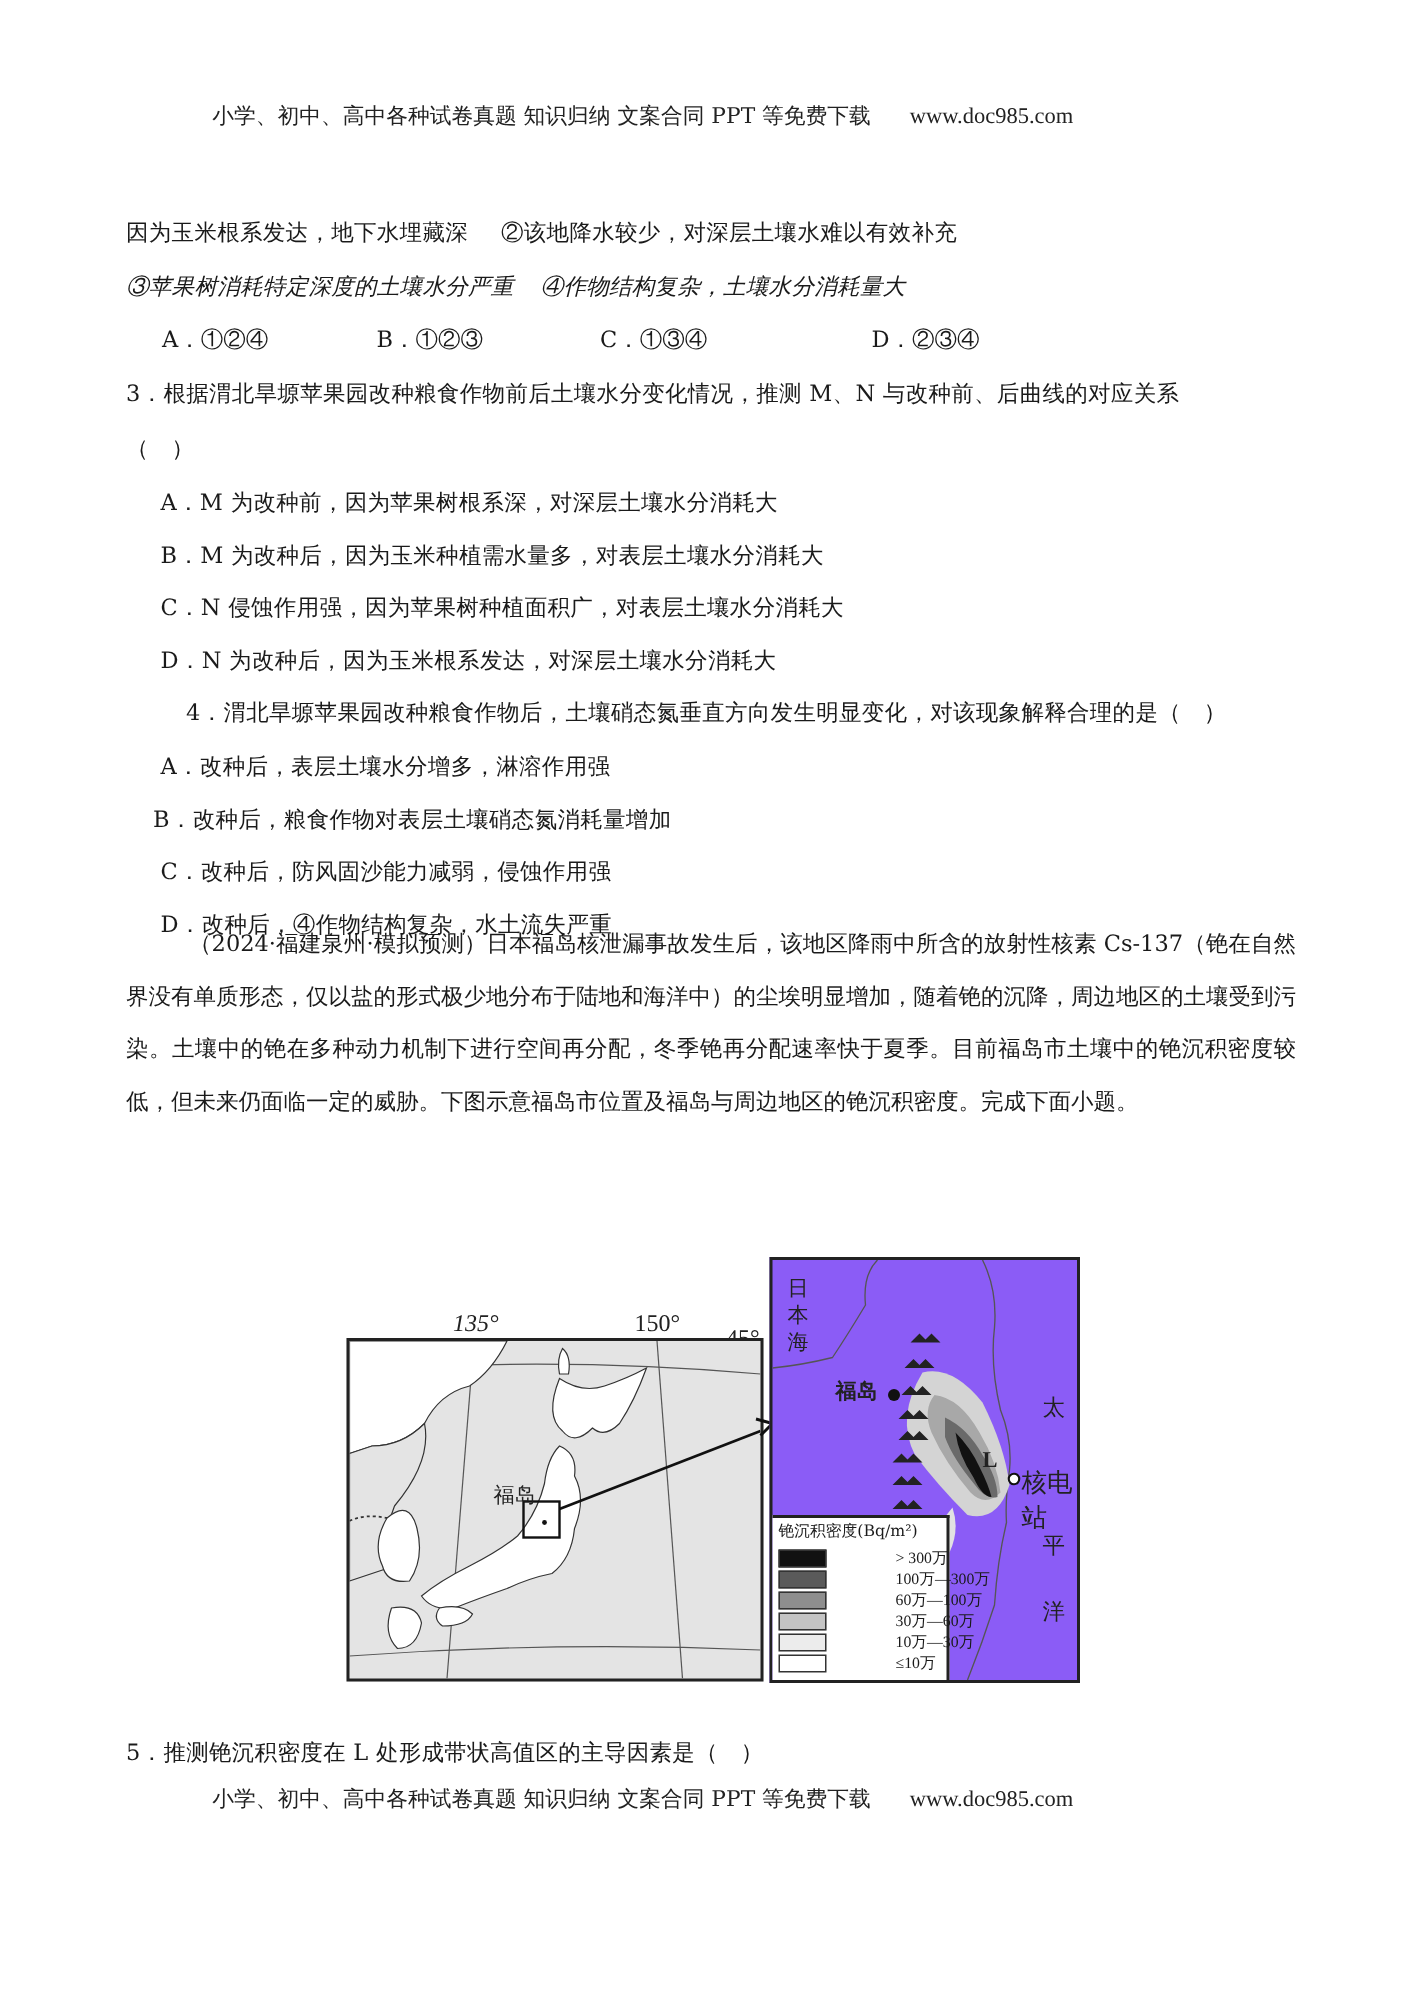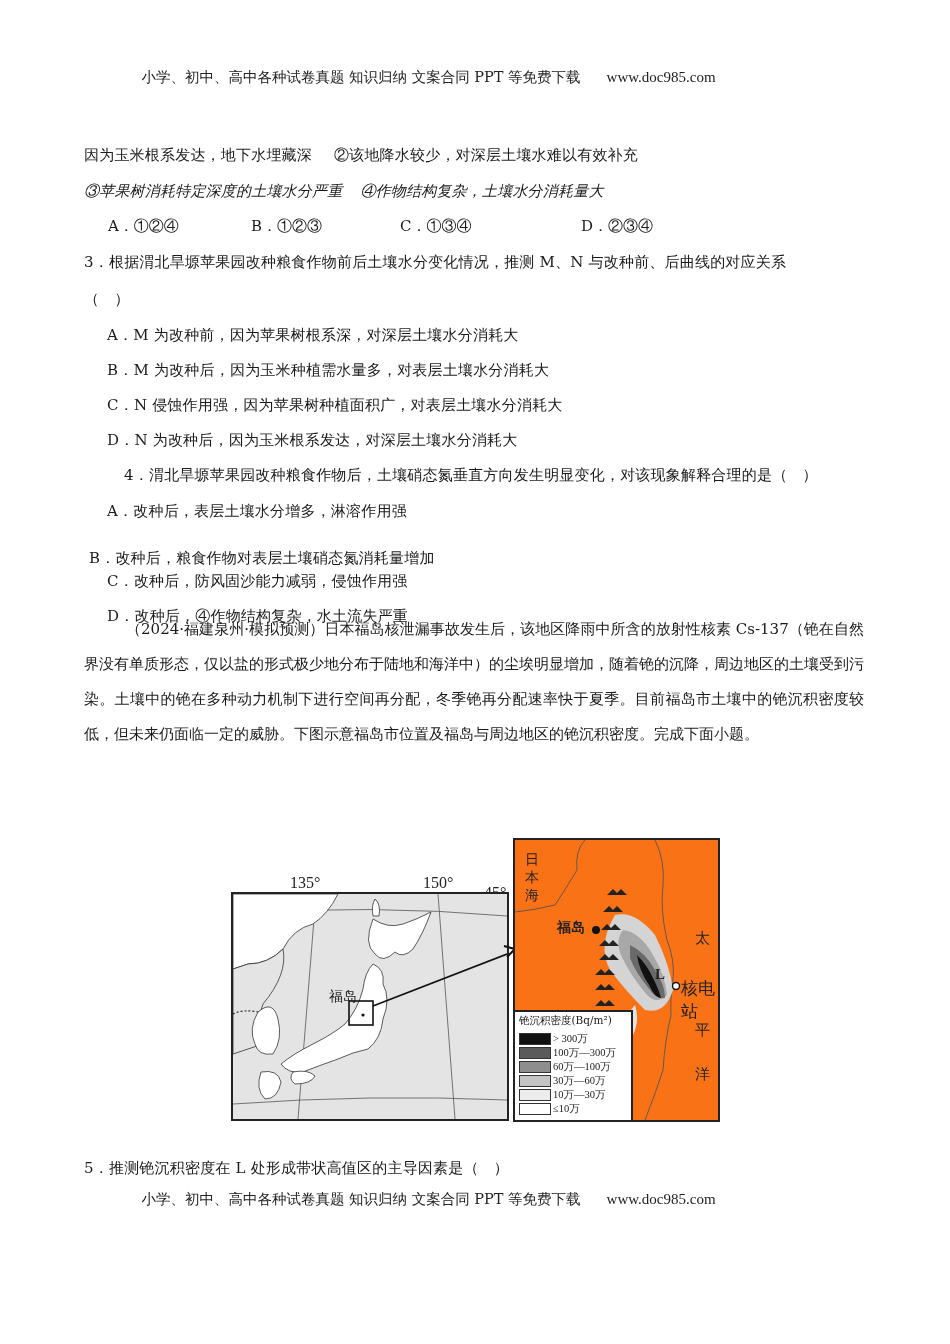--- a/index.html
+++ b/index.html
@@ -26,33 +26,33 @@
       font-size: 15px; line-height: 35px; text-align: justify;
       text-indent: 2.8em;
     }
     
     .fig-left {
       position: absolute; left: 231px; top: 892px; width: 278px; height: 229px;
       border: 2px solid #222; background: #e4e4e4; box-sizing: border-box;
     }
     .fig-right {
       position: absolute; left: 513px; top: 838px; width: 207px; height: 284px;
-      border: 2px solid #222; background: #f97316; box-sizing: border-box;
+      border: 2px solid #222; background: #8b5cf6; box-sizing: border-box;
     }
     .deg { position: absolute; font-family: "Liberation Serif", serif; font-size: 16px; color: #222; }
     .map-label { position: absolute; font-size: 13px; color: #222; }
     .legend {
       position: absolute; left: 0; bottom: 0; width: 118px; height: 110px;
       border-top: 2px solid #222; border-right: 2px solid #222; background: #fff;
       box-sizing: border-box;
     }
     .legend .title { position: absolute; left: 4px; top: 2px; font-size: 10.5px; white-space: nowrap; }
     .legend .item { position: absolute; left: 4px; height: 13px; font-size: 10.5px; white-space: nowrap; }
     .legend .sw { display: inline-block; width: 30px; height: 10px; border: 1px solid #333; vertical-align: middle; margin-right: 2px; }
-    .legend .lab { vertical-align: middle; font-family: "Liberation Serif", serif; }
+    .legend .lab { vertical-align: middle; font-family: "Liberation Serif", serif; margin-left: 44px; }
   </style>
 </head>
 <body>
 
 <div class="header">
   <span>小学、初中、高中各种试卷真题  知识归纳  文案合同  PPT 等免费下载</span><span class="site">www.doc985.com</span>
 </div>
 
 <div class="line" style="left:84px; top:146px;">
   <span>因为玉米根系发达，地下水埋藏深</span><span style="display:inline-block;width:22px"></span><span>②该地降水较少，对深层土壤水难以有效补充</span>
@@ -69,27 +69,27 @@
 
 <div class="line" style="left:84px; top:253px;">3．根据渭北旱塬苹果园改种粮食作物前后土壤水分变化情况，推测 M、N 与改种前、后曲线的对应关系</div>
 <div class="line" style="left:84px; top:290px;">（　）</div>
 <div class="line" style="left:107px; top:326px;">A．M 为改种前，因为苹果树根系深，对深层土壤水分消耗大</div>
 <div class="line" style="left:107px; top:361px;">B．M 为改种后，因为玉米种植需水量多，对表层土壤水分消耗大</div>
 <div class="line" style="left:107px; top:396px;">C．N 侵蚀作用强，因为苹果树种植面积广，对表层土壤水分消耗大</div>
 <div class="line" style="left:107px; top:431px;">D．N 为改种后，因为玉米根系发达，对深层土壤水分消耗大</div>
 
 <div class="line" style="left:84px; top:466px;margin-left:40px;">4．渭北旱塬苹果园改种粮食作物后，土壤硝态氮垂直方向发生明显变化，对该现象解释合理的是（　）</div>
 <div class="line" style="left:107px; top:502px;">A．改种后，表层土壤水分增多，淋溶作用强</div>
-<div class="line" style="left:89px; top:537px;margin-top:12px;">B．改种后，粮食作物对表层土壤硝态氮消耗量增加</div>
+<div class="line" style="left:102px; top:537px;">B．改种后，粮食作物对表层土壤硝态氮消耗量增加</div>
 <div class="line" style="left:107px; top:572px;">C．改种后，防风固沙能力减弱，侵蚀作用强</div>
 <div class="line" style="left:107px; top:607px;">D．改种后，④作物结构复杂，水土流失严重</div>
 
 <div class="para">（2024·福建泉州·模拟预测）日本福岛核泄漏事故发生后，该地区降雨中所含的放射性核素 Cs-137（铯在自然界没有单质形态，仅以盐的形式极少地分布于陆地和海洋中）的尘埃明显增加，随着铯的沉降，周边地区的土壤受到污染。土壤中的铯在多种动力机制下进行空间再分配，冬季铯再分配速率快于夏季。目前福岛市土壤中的铯沉积密度较低，但未来仍面临一定的威胁。下图示意福岛市位置及福岛与周边地区的铯沉积密度。完成下面小题。</div>
 
-<div class="deg" style="left:290px; top:874px;">135°</div>
+<div class="deg" style="left:302px; top:874px;font-style:italic;">135°</div>
 <div class="deg" style="left:423px; top:874px;">150°</div>
 <div class="deg" style="left:484px; top:884px;">45°</div>
 <div class="deg" style="left:484px; top:1087px;">30°</div>
 
 <div class="fig-left">
   <svg width="274" height="225" viewBox="0 0 274 225">
 
     <path d="M0 20 Q137 10 274 22" stroke="#555" stroke-width="0.8" fill="none"></path>
     <path d="M0 210 Q137 200 274 206" stroke="#555" stroke-width="0.8" fill="none"></path>
     <path d="M83 0 L65 225" stroke="#555" stroke-width="0.8" fill="none"></path>

